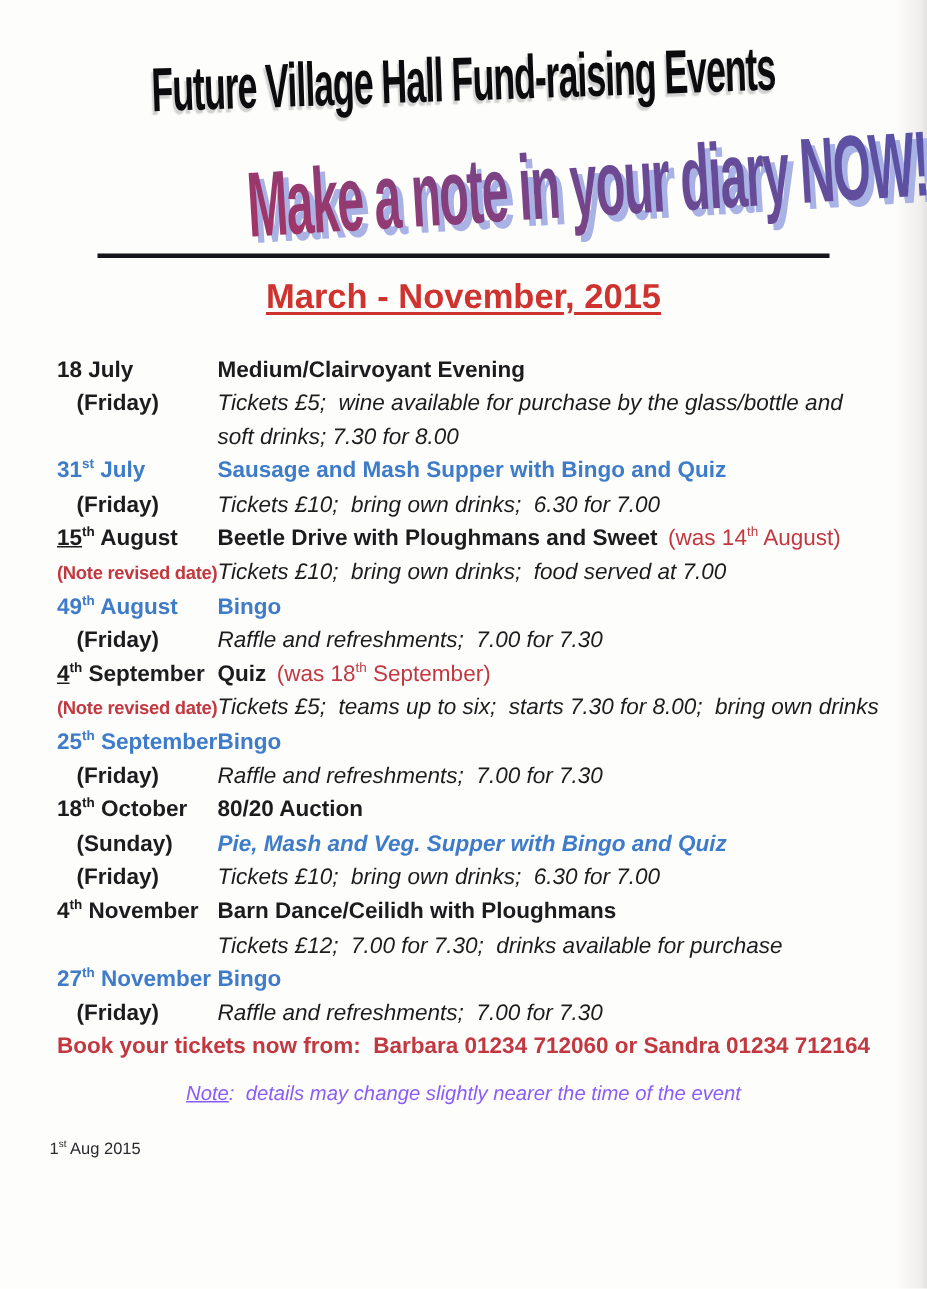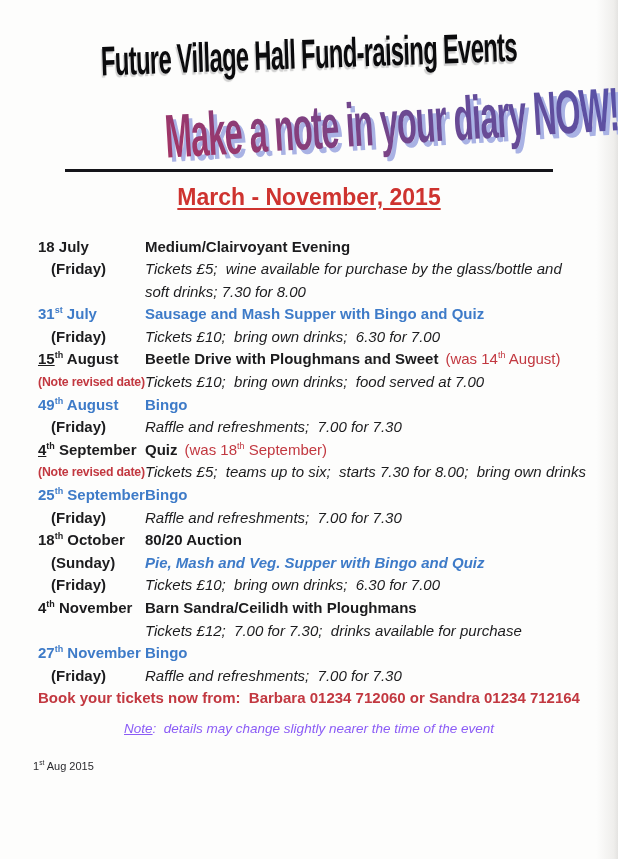--- a/index.html
+++ b/index.html
@@ -140,21 +140,21 @@
 
   <div class="date"><span class="num">18</span><sup>th</sup><span> October</span></div>
   <div class="title"><span>80/20 Auction</span></div>
   <div class="day">(Sunday)</div>
 
   <div class="title c-blue it"><span>Pie, Mash and Veg. Supper with Bingo and Quiz</span></div>
   <div class="day">(Friday)</div>
   <div class="details">Tickets £10;  bring own drinks;  6.30 for 7.00</div>
 
   <div class="date"><span class="num">4</span><sup>th</sup><span> November</span></div>
-  <div class="title"><span>Barn Sandra/Ceilidh with Ploughmans</span></div>
+  <div class="title"><span>Barn Dance/Ceilidh with Ploughmans</span></div>
   <div class="day"></div>
   <div class="details">Tickets £12;  7.00 for 7.30;  drinks available for purchase</div>
 
   <div class="date c-blue"><span class="num">27</span><sup>th</sup><span> November</span></div>
   <div class="title c-blue"><span>Bingo</span></div>
   <div class="day">(Friday)</div>
   <div class="details">Raffle and refreshments;  7.00 for 7.30</div>
 
 </div>
 

